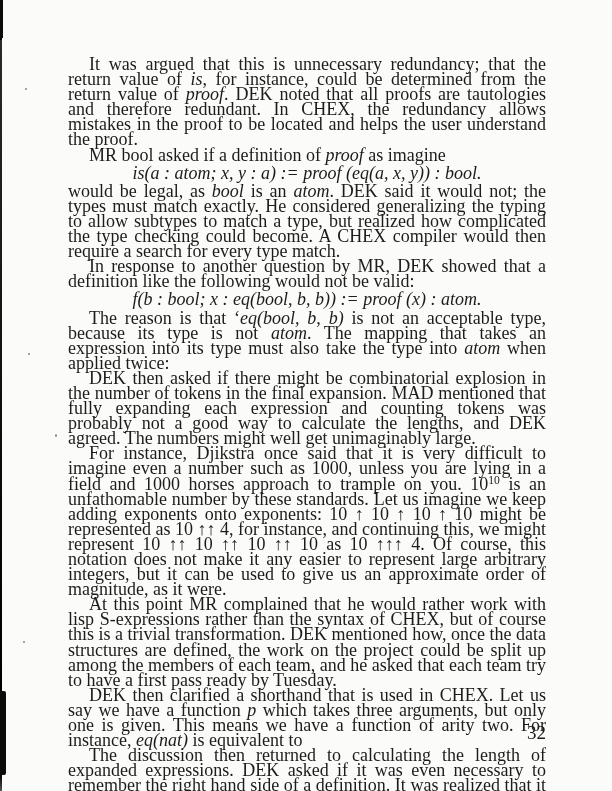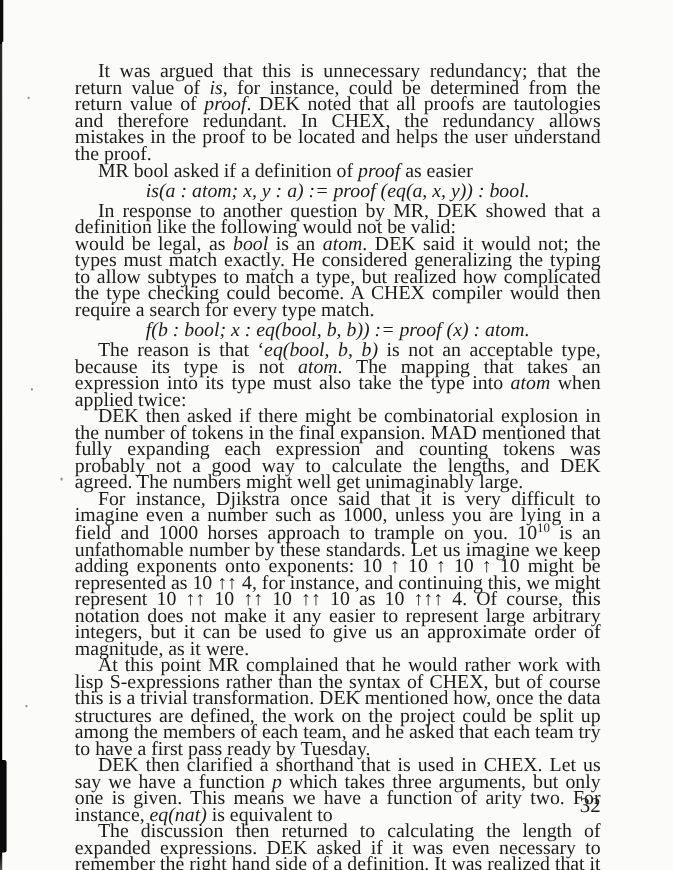--- a/index.html
+++ b/index.html
@@ -92,24 +92,24 @@
   <div class="scan-edge"></div>
   <div class="scan-edge-top"></div>
   <div class="scan-blob"></div>
   <div class="speck s1"></div>
   <div class="speck s2"></div>
   <div class="speck s3"></div>
   <div class="speck s4"></div>
 
   <div class="text-block">
       <p class="para indent"><span>It was argued that this is unnecessary redundancy; that the return value of </span><i>is</i><span>, for instance, could be determined from the return value of </span><i>proof</i><span>. DEK noted that all proofs are tautologies and therefore redundant. In CHEX, the redundancy allows mistakes in the proof to be located and helps the user understand the proof.</span></p>
-      <p class="para indent"><span>MR bool asked if a definition of </span><i>proof</i><span> as easier</span></p>
+      <p class="para indent"><span>MR bool asked if a definition of </span><i>proof</i><span> as imagine</span></p>
       <div class="formula"><i>is(a : atom; x, y : a) := proof (eq(a, x, y)) : bool.</i></div>
+      <p class="para"><span>would be legal, as </span><i>bool</i><span> is an </span><i>atom</i><span>. DEK said it would not; the types must match exactly. He considered generalizing the typing to allow subtypes to match a type, but realized how complicated the type checking could become. A CHEX compiler would then require a search for every type match.</span></p>
       <p class="para indent"><span>In response to another question by MR, DEK showed that a definition like the following would not be valid:</span></p>
-      <p class="para"><span>would be legal, as </span><i>bool</i><span> is an </span><i>atom</i><span>. DEK said it would not; the types must match exactly. He considered generalizing the typing to allow subtypes to match a type, but realized how complicated the type checking could become. A CHEX compiler would then require a search for every type match.</span></p>
       <div class="formula"><i>f(b : bool; x : eq(bool, b, b)) := proof (x) : atom.</i></div>
       <p class="para indent"><span>The reason is that ‘</span><i>eq(bool, b, b)</i><span> is not an acceptable type, because its type is not </span><i>atom</i><span>. The mapping that takes an expression into its type must also take the type into </span><i>atom</i><span> when applied twice:</span></p>
       <p class="para indent"><span>DEK then asked if there might be combinatorial explosion in the number of tokens in the final expansion. MAD mentioned that fully expanding each expression and counting tokens was probably not a good way to calculate the lengths, and DEK agreed. The numbers might well get unimaginably large.</span></p>
       <p class="para indent"><span>For instance, Djikstra once said that it is very difficult to imagine even a number such as 1000, unless you are lying in a field and 1000 horses approach to trample on you. 10</span><sup>10</sup><span> is an unfathomable number by these standards. Let us imagine we keep adding exponents onto exponents: 10 ↑ 10 ↑ 10 ↑ 10 might be represented as 10 ↑↑ 4, for instance, and continuing this, we might represent 10 ↑↑ 10 ↑↑ 10 ↑↑ 10 as 10 ↑↑↑ 4. Of course, this notation does not make it any easier to represent large arbitrary integers, but it can be used to give us an approximate order of magnitude, as it were.</span></p>
       <p class="para indent"><span>At this point MR complained that he would rather work with lisp S-expressions rather than the syntax of CHEX, but of course this is a trivial transformation. DEK mentioned how, once the data structures are defined, the work on the project could be split up among the members of each team, and he asked that each team try to have a first pass ready by Tuesday.</span></p>
       <p class="para indent"><span>DEK then clarified a shorthand that is used in CHEX. Let us say we have a function </span><i>p</i><span> which takes three arguments, but only one is given. This means we have a function of arity two. For instance, </span><i>eq(nat)</i><span> is equivalent to</span></p>
       <p class="para indent"><span>The discussion then returned to calculating the length of expanded expressions. DEK asked if it was even necessary to remember the right hand side of a definition. It was realized that it might be necessary to keep the right hand side for type checking; expansion might be necessary to compare some formal parameters with the expected types.</span></p>
     </div>
 
   <div class="page-number">32</div>

